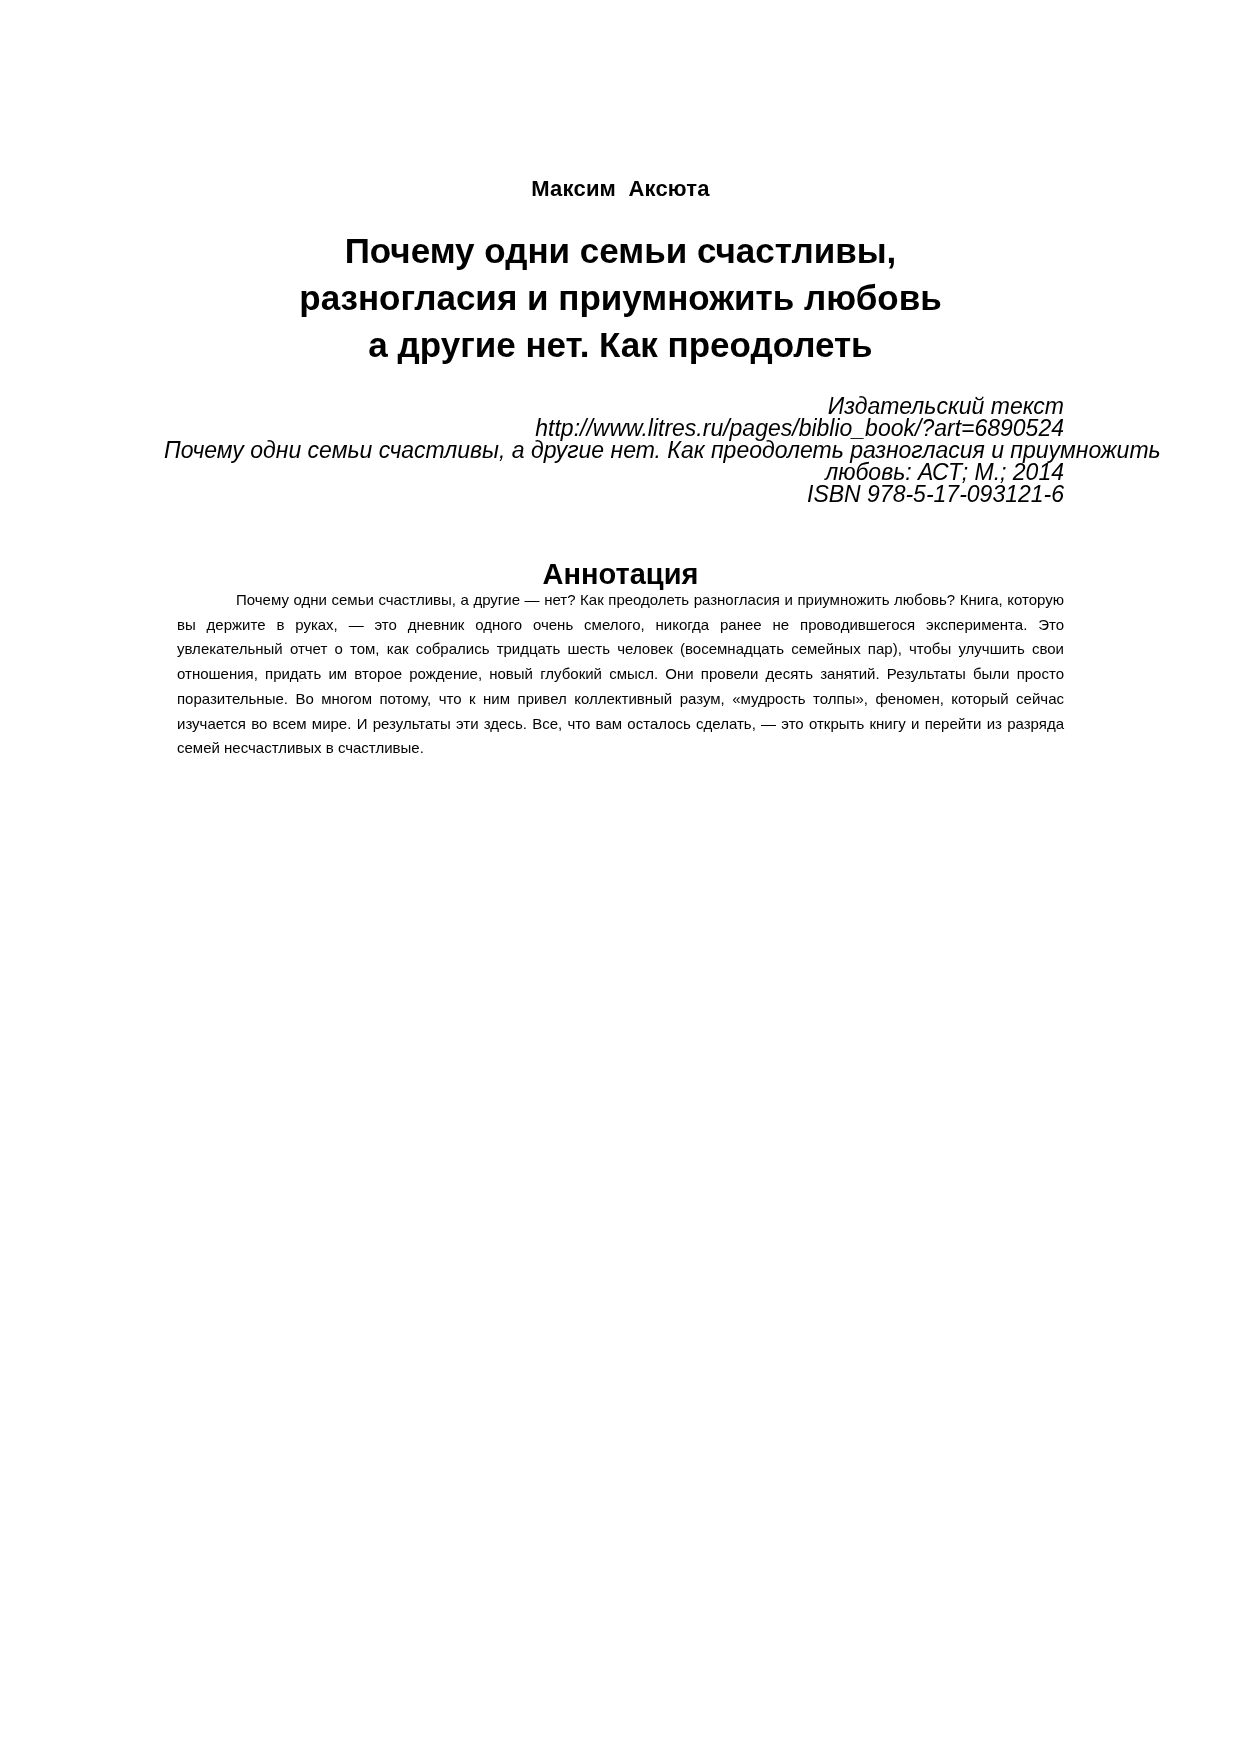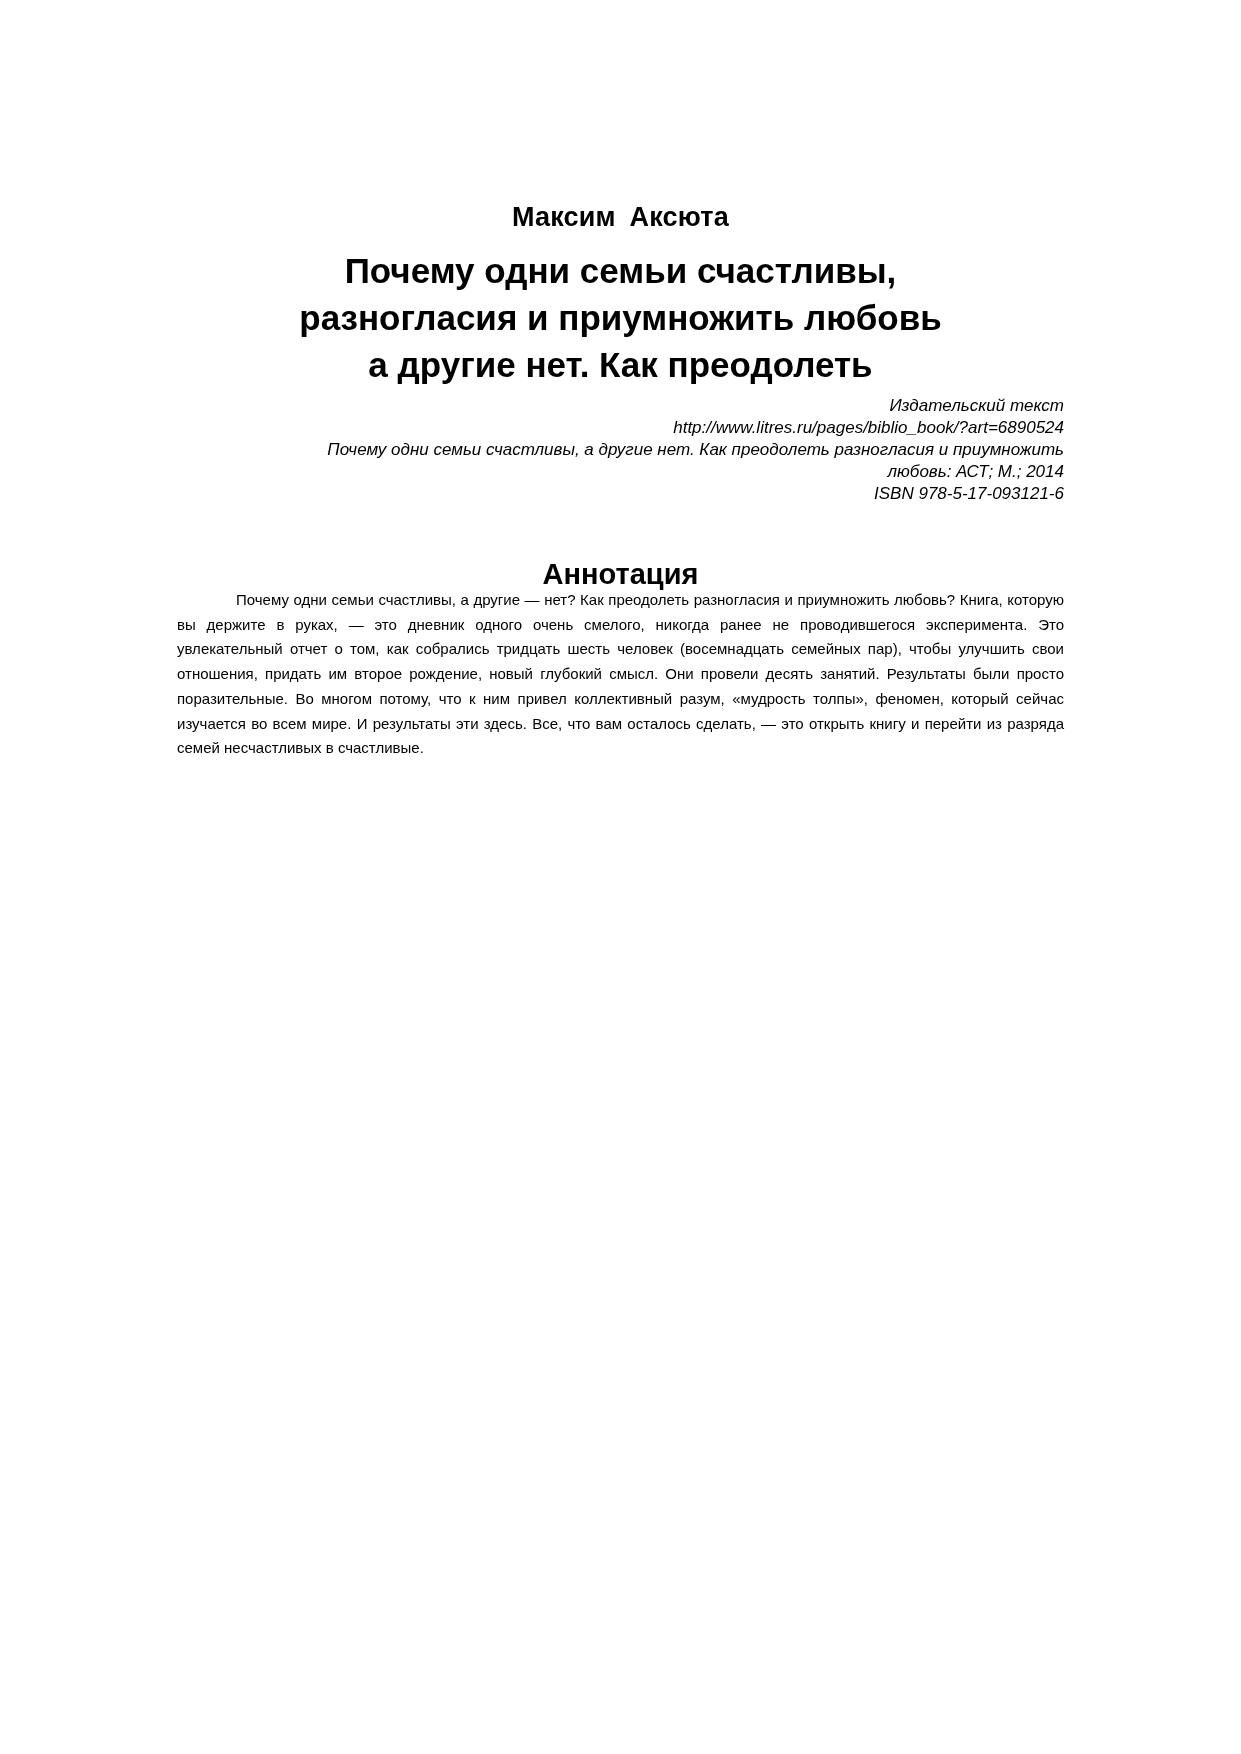--- a/index.html
+++ b/index.html
@@ -24,41 +24,40 @@
     }
     .title-block {
       position: absolute;
       left: 177px;
       width: 887px;
       top: 172px;
       text-align: center;
     }
     .author {
       font-weight: bold;
-      font-size: 27px;
+      font-size: 22px;
       line-height: 34px;
       letter-spacing: 0.2px;
       word-spacing: 6px;
-      margin-top: 28px;
     }
     .book-title {
       font-weight: bold;
       font-size: 35px;
       line-height: 47px;
-      margin-top: 13px;
+      margin-top: 21px;
     }
     .book-title span { display: block; }
     .meta {
       position: absolute;
       right: 177px;
       top: 395px;
       width: 900px;
       text-align: right;
       font-style: italic;
-      font-size: 17px;
+      font-size: 23px;
       line-height: 22px;
     }
     .meta div { white-space: nowrap; }
     .annotation-heading {
       position: absolute;
       left: 177px;
       width: 887px;
       top: 561px;
       text-align: center;
       font-weight: bold;

